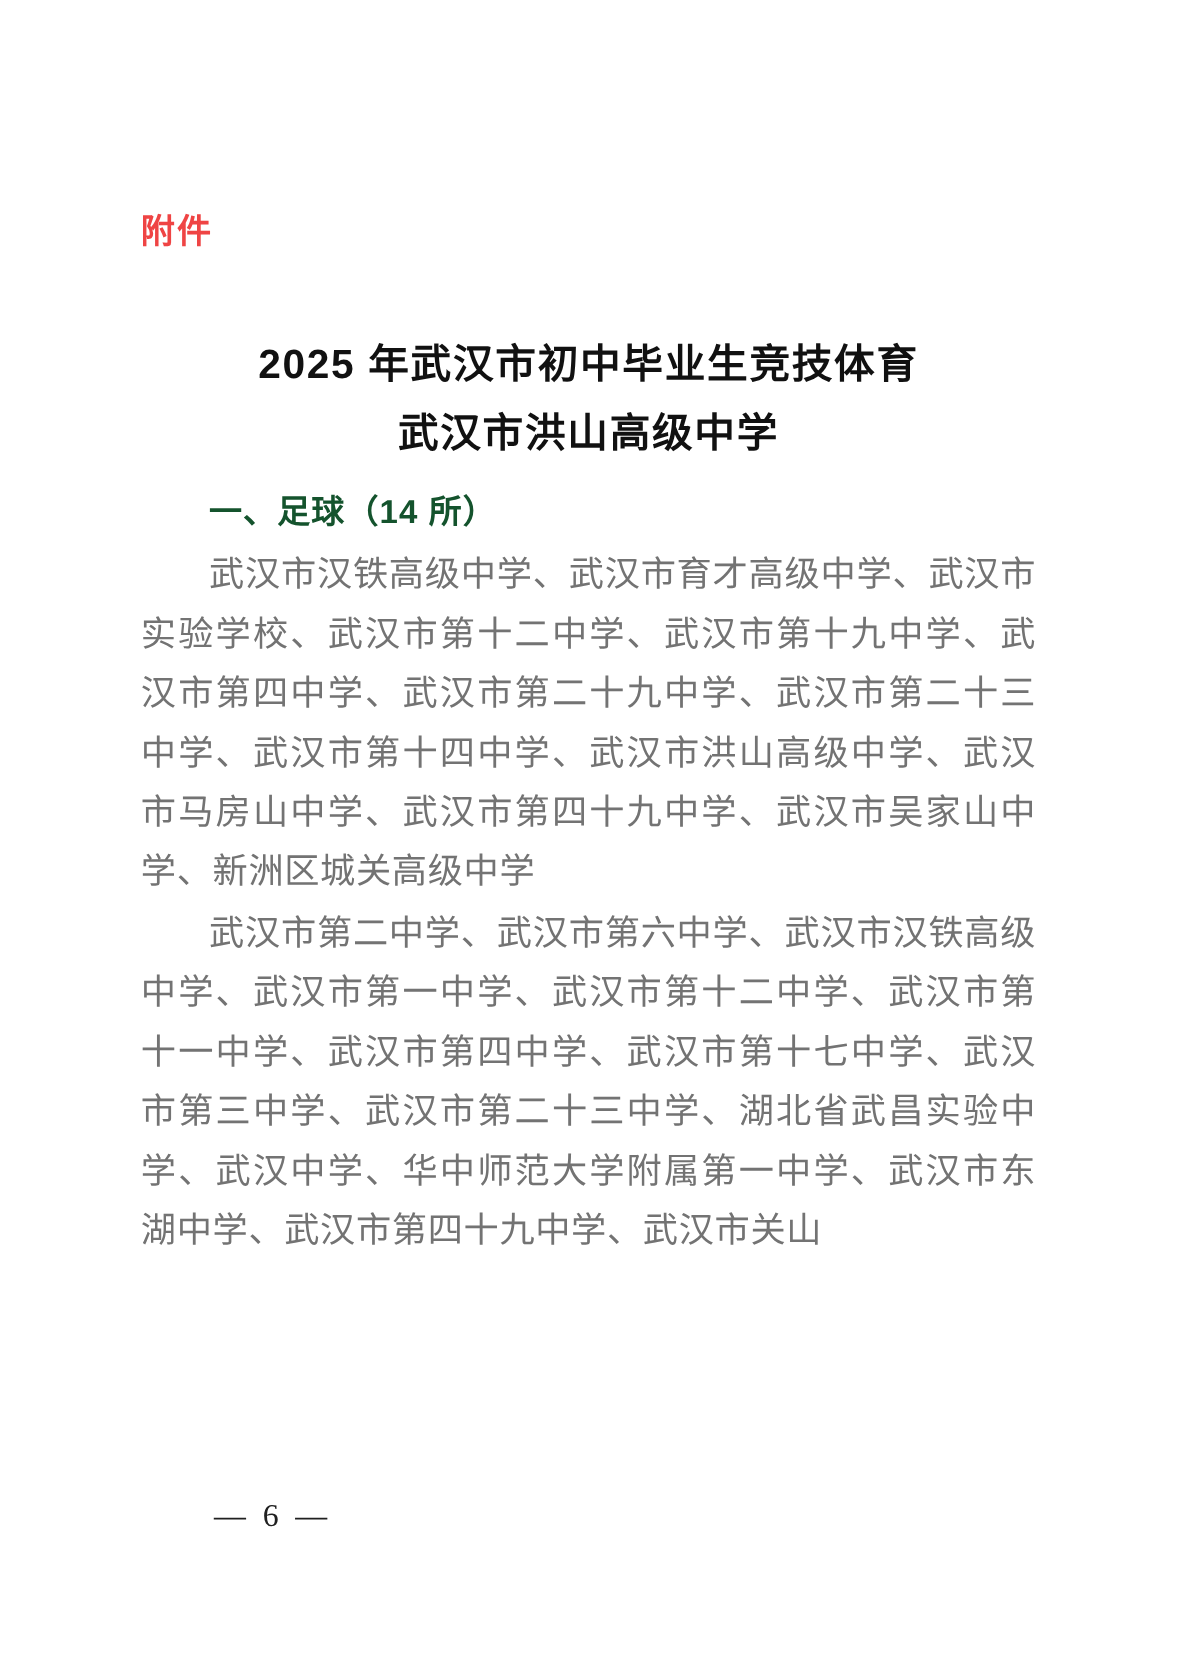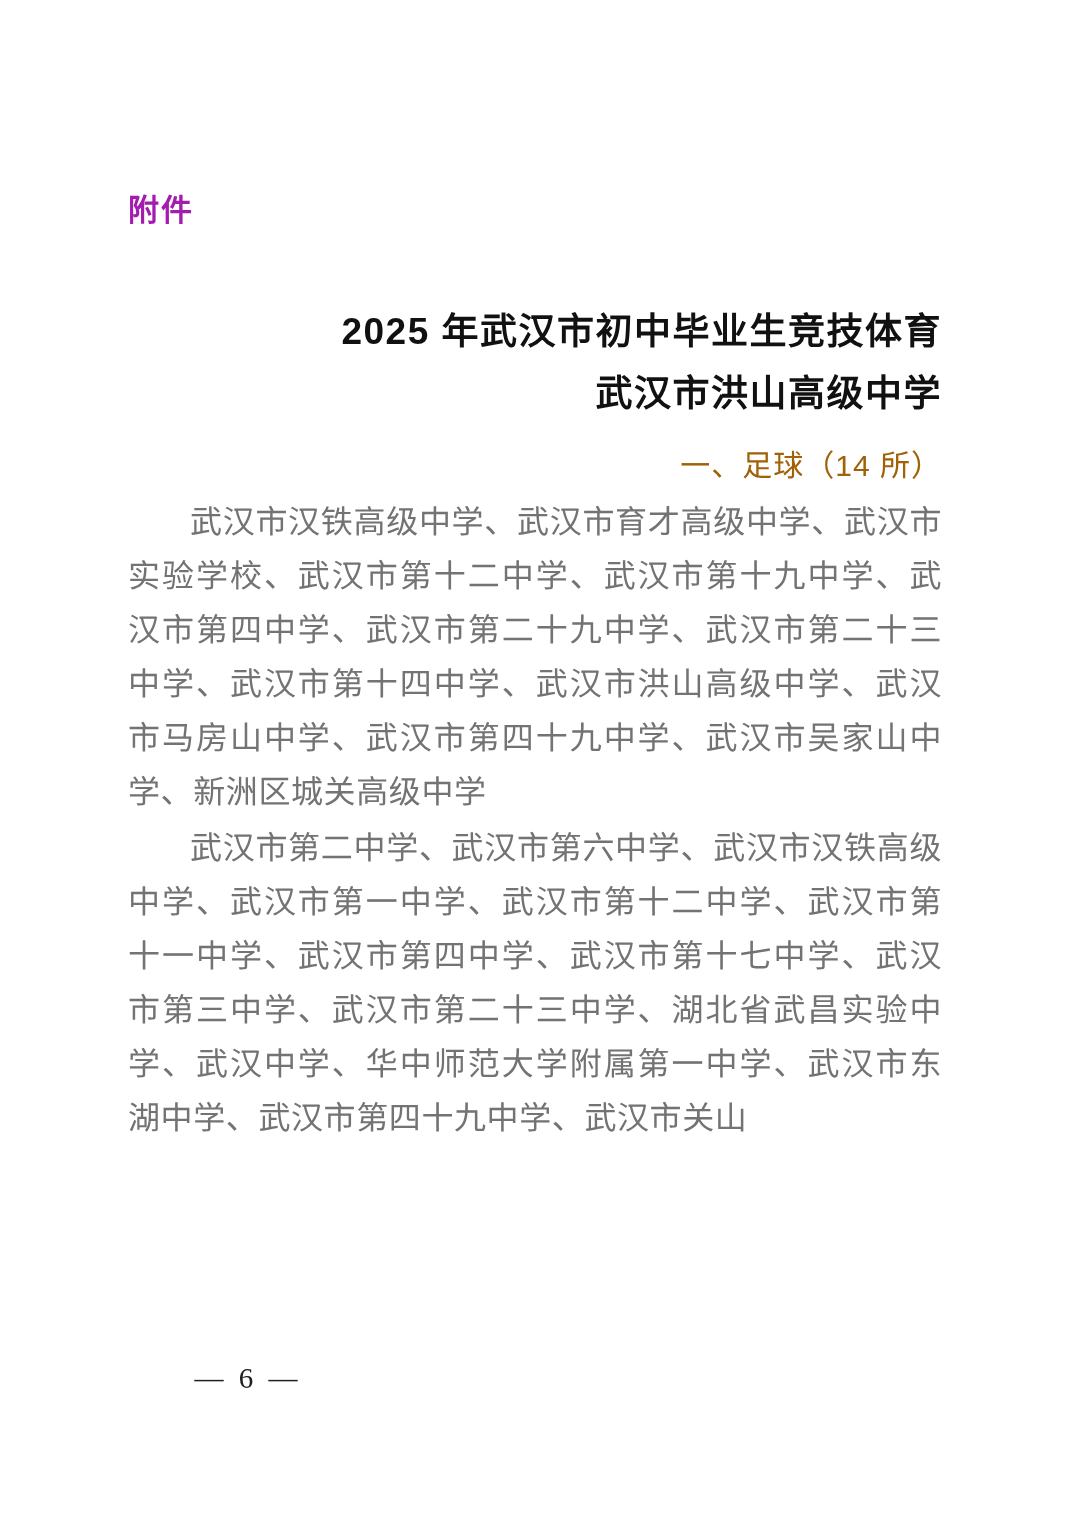--- a/index.html
+++ b/index.html
@@ -24,53 +24,52 @@
     top: 0;
     width: 814px;
   }
 
   
   .attachment-label {
     font-family: "Liberation Sans", "DejaVu Sans", sans-serif;
     font-weight: 700;
     font-size: 31px;
     letter-spacing: 2px;
-    color: #a21caf;
+    color: #ef4444;
     margin-top: 192px;
     line-height: 1.2;
   }
 
   
   .doc-title {
     margin-top: 72px;
-    text-align: right;
+    text-align: center;
     font-family: "Liberation Sans", "DejaVu Sans", sans-serif;
     font-weight: 700;
     font-size: 37px;
     line-height: 62px;
     letter-spacing: 1.5px;
     color: #111111;
   }
   .doc-title .title-line {
     display: block;
     white-space: nowrap;
   }
 
   
   .section-heading {
     font-family: "Liberation Sans", "DejaVu Sans", sans-serif;
-    font-weight: 400;
+    font-weight: 700;
     font-size: 30px;
     line-height: 54px;
     letter-spacing: 1px;
-    color: #a16207;
+    color: #14532d;
     text-indent: 62px;
     margin-top: 14px;
     white-space: nowrap;
-    text-align: right;
   }
   .section:first-of-type .section-heading {
     margin-top: 32px;
   }
 
   
   .section-body {
     font-family: "Liberation Serif", "DejaVu Serif", serif;
     font-size: 32px;
     line-height: 54px;

